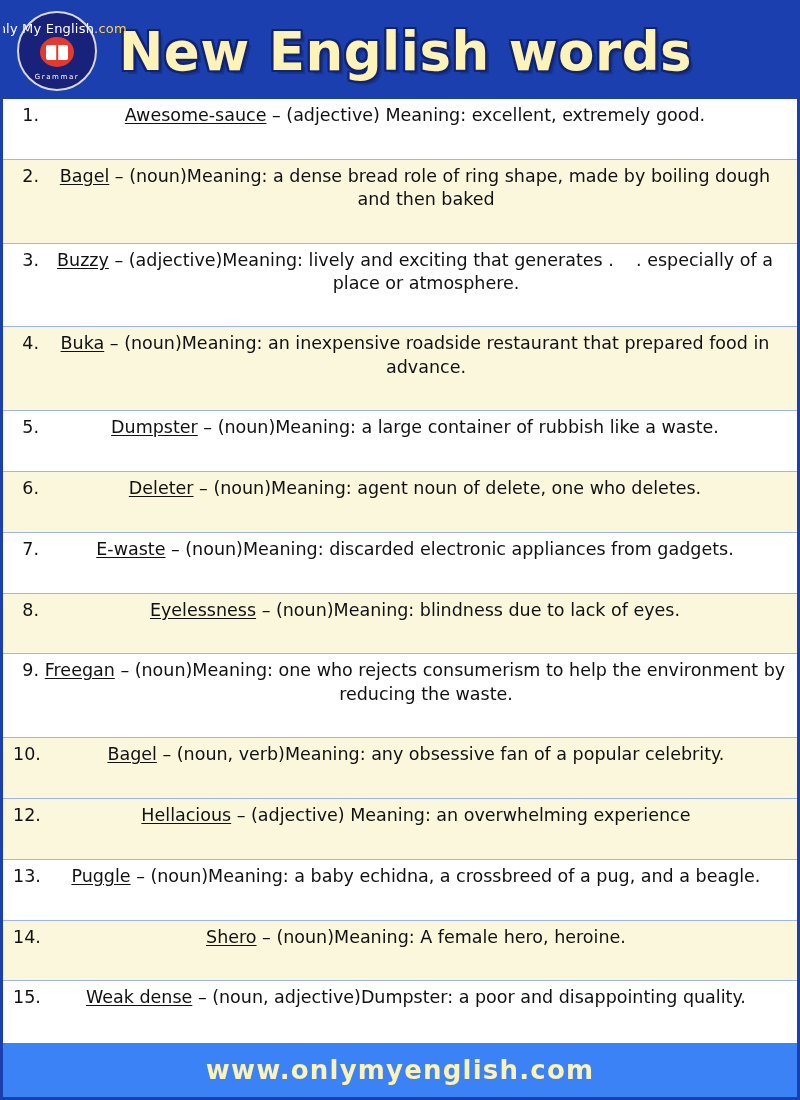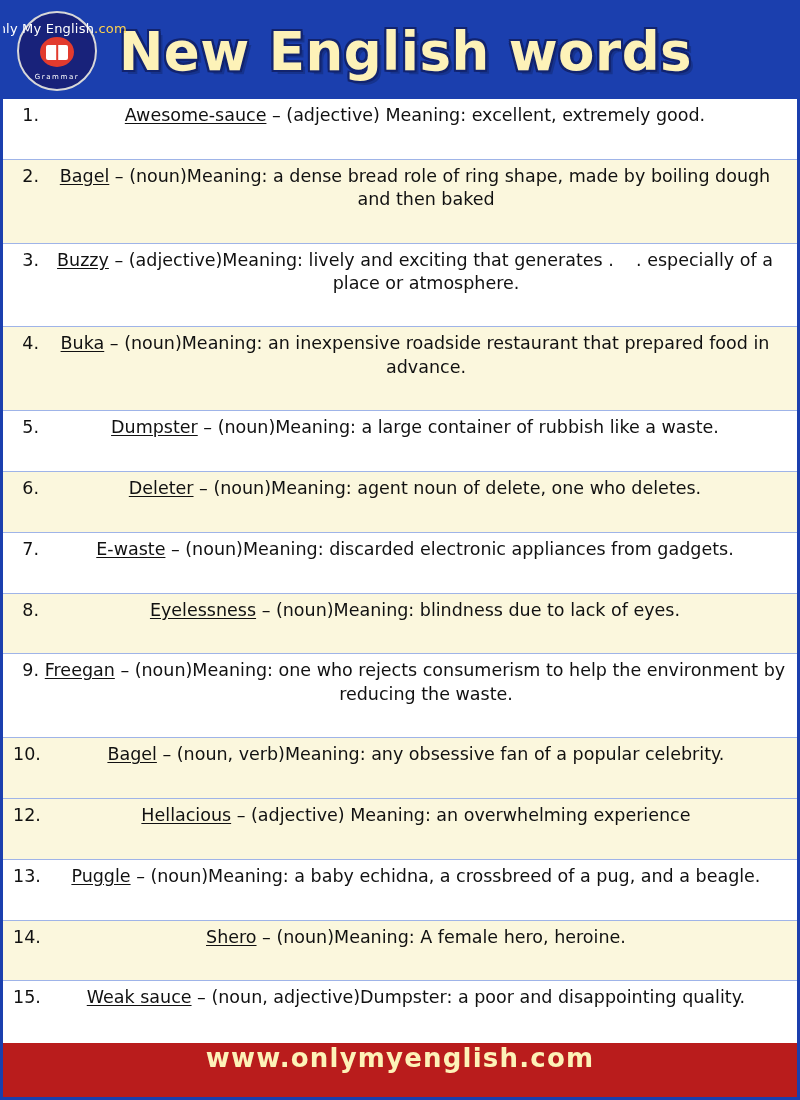--- a/index.html
+++ b/index.html
@@ -144,25 +144,25 @@
     text-indent: -22px;
     padding-left: 22px;
   }
   .word {
     text-decoration: underline;
     text-underline-offset: 2px;
   }
 
   
   .footer {
-    background: #b91c1c;
+    background: #3b82f6;
     height: 54px;
     flex: 0 0 auto;
     display: flex;
-    align-items: flex-start;
+    align-items: center;
     justify-content: center;
     border-top: 2px solid #ffffff;
   }
   .footer-text {
     color: #fdf2b8;
     font-size: 26px;
     letter-spacing: 1.2px;
     font-weight: bold;
   }
 </style>
@@ -247,21 +247,21 @@
       <span class="body-text"><span class="word">Puggle</span><span> – (noun)Meaning: a baby echidna, a crossbreed of a pug, and a beagle.</span></span>
     </div>
 
     <div class="row alt">
       <span class="num">14.</span>
       <span class="body-text"><span class="word">Shero</span><span> – (noun)Meaning: A female hero, heroine.</span></span>
     </div>
 
     <div class="row white">
       <span class="num">15.</span>
-      <span class="body-text"><span class="word">Weak sauce</span><span> – (noun, adjective)Dumpster: a poor and disappointing quality.</span></span>
+      <span class="body-text"><span class="word">Weak dense</span><span> – (noun, adjective)Dumpster: a poor and disappointing quality.</span></span>
     </div>
 
   </div>
 
   <div class="footer">
     <span class="footer-text">www.onlymyenglish.com</span>
   </div>
 
 </div>
 

